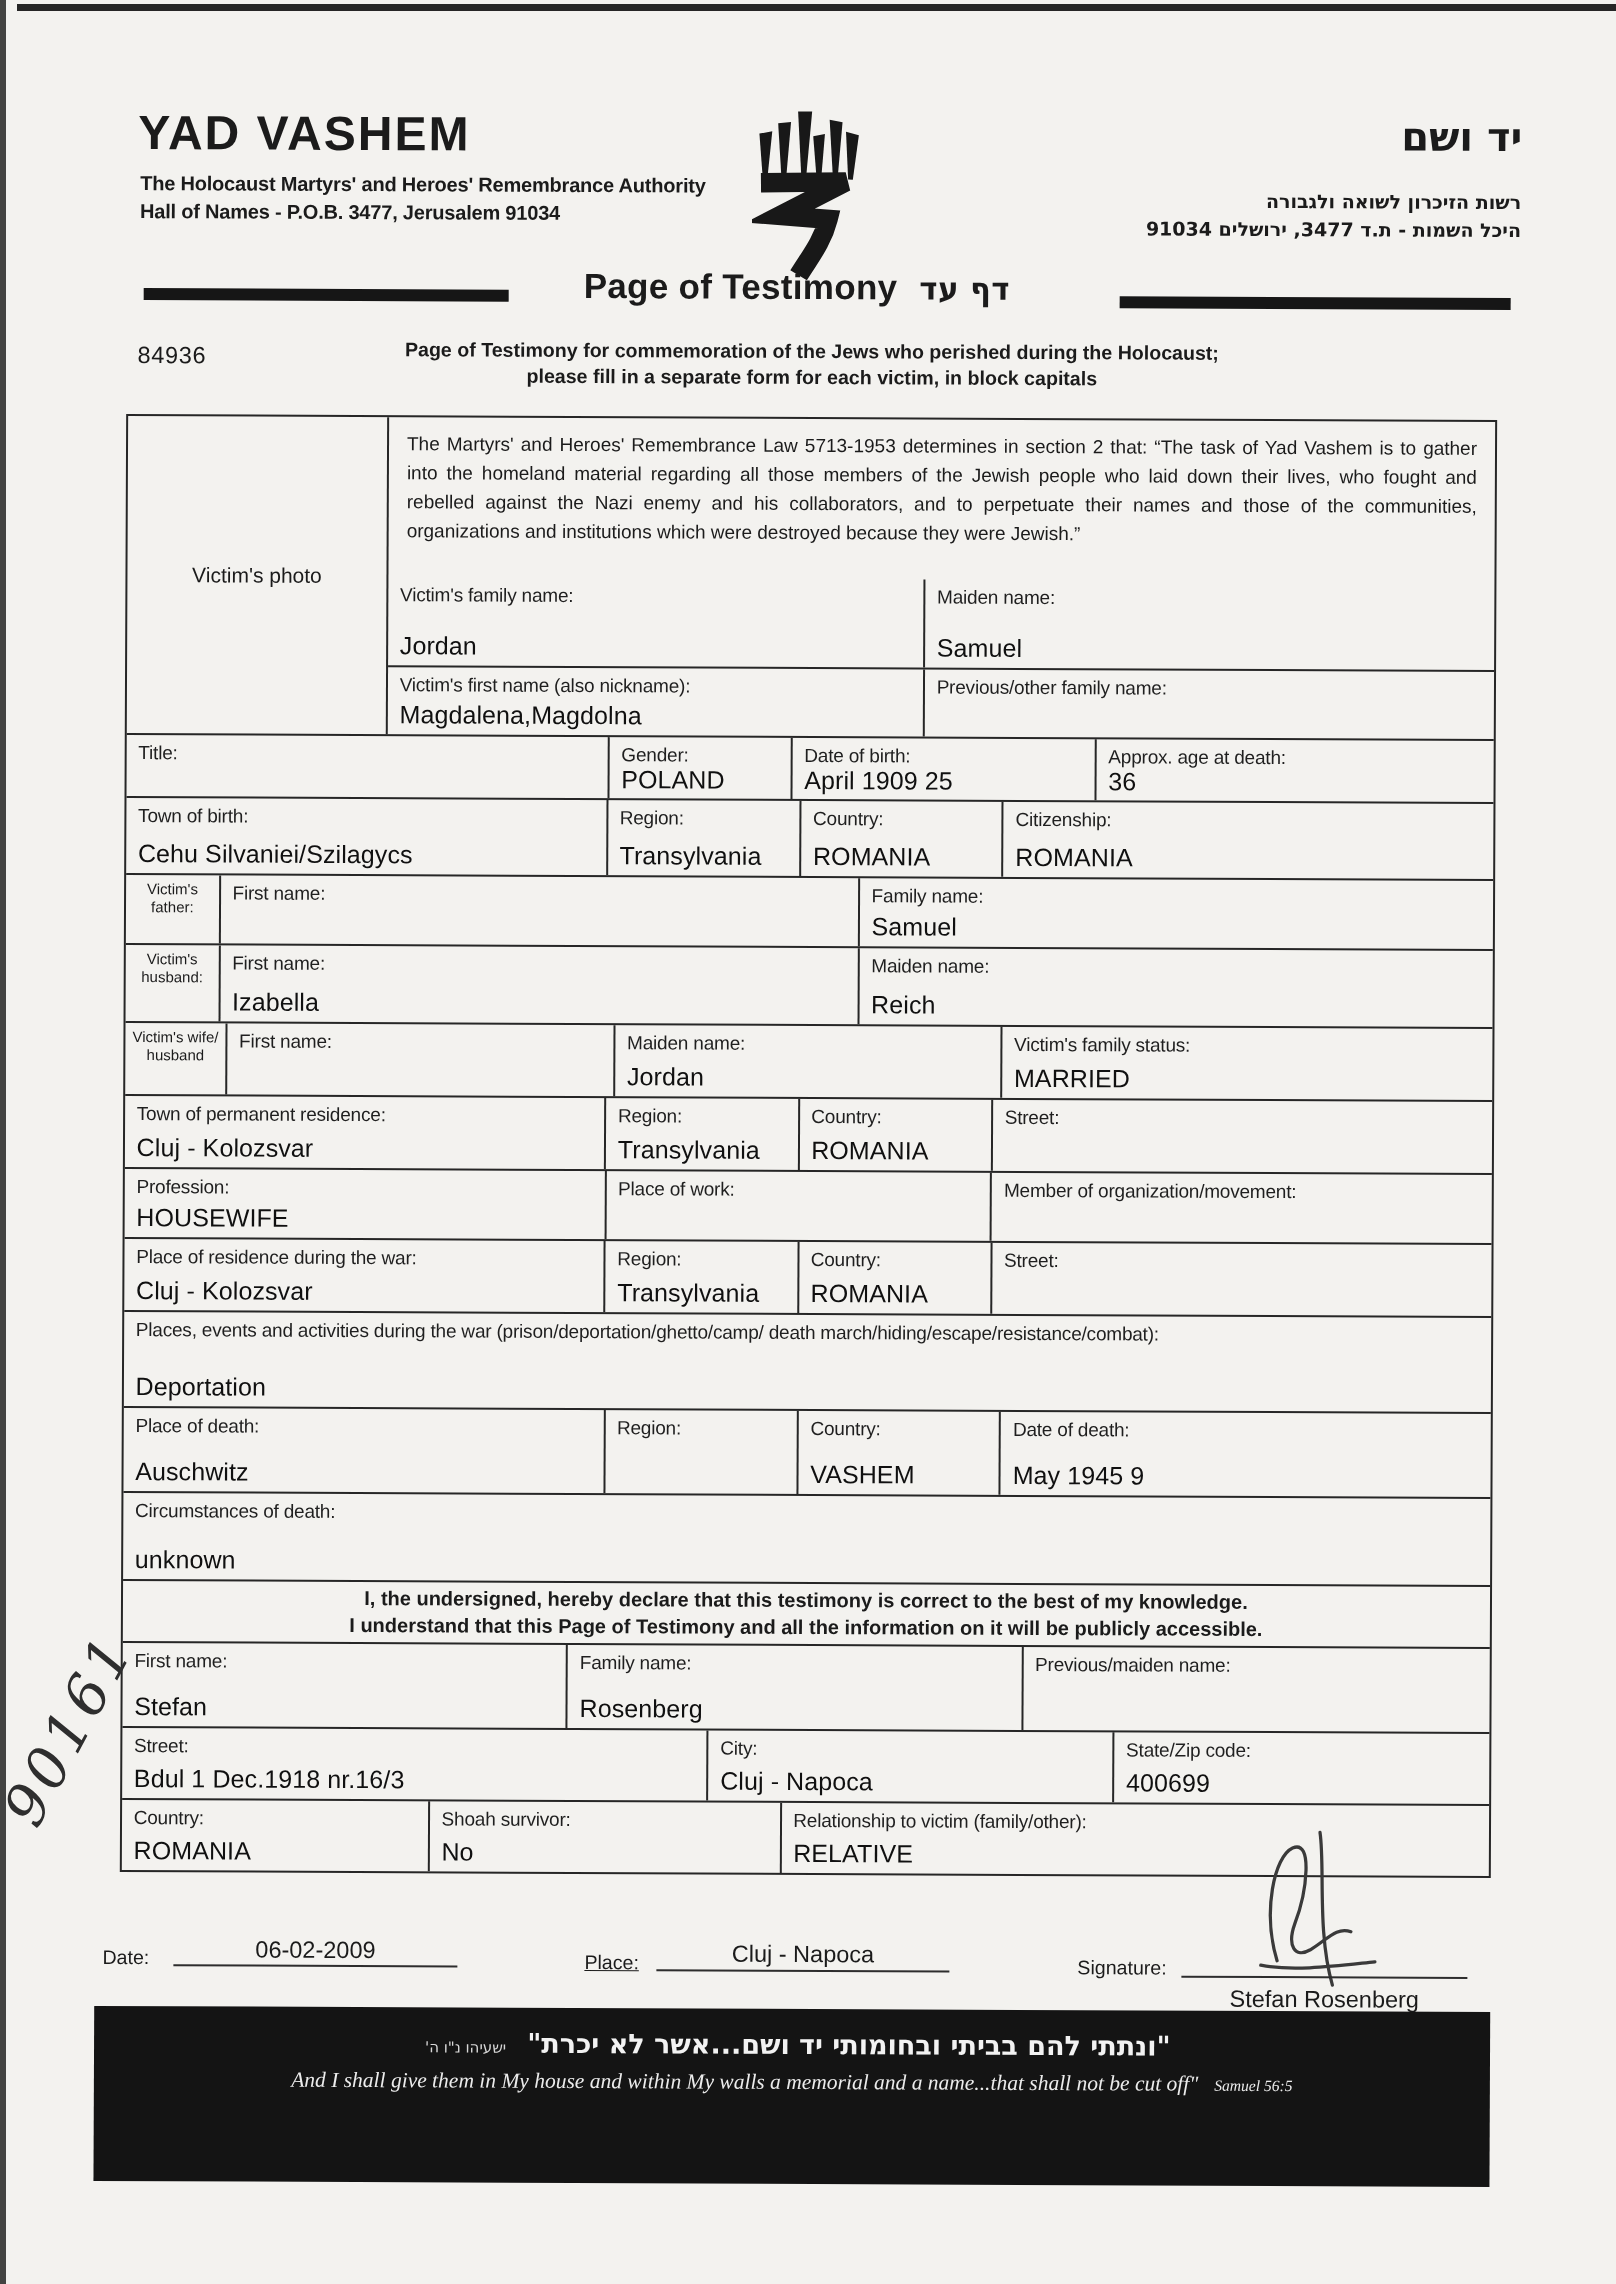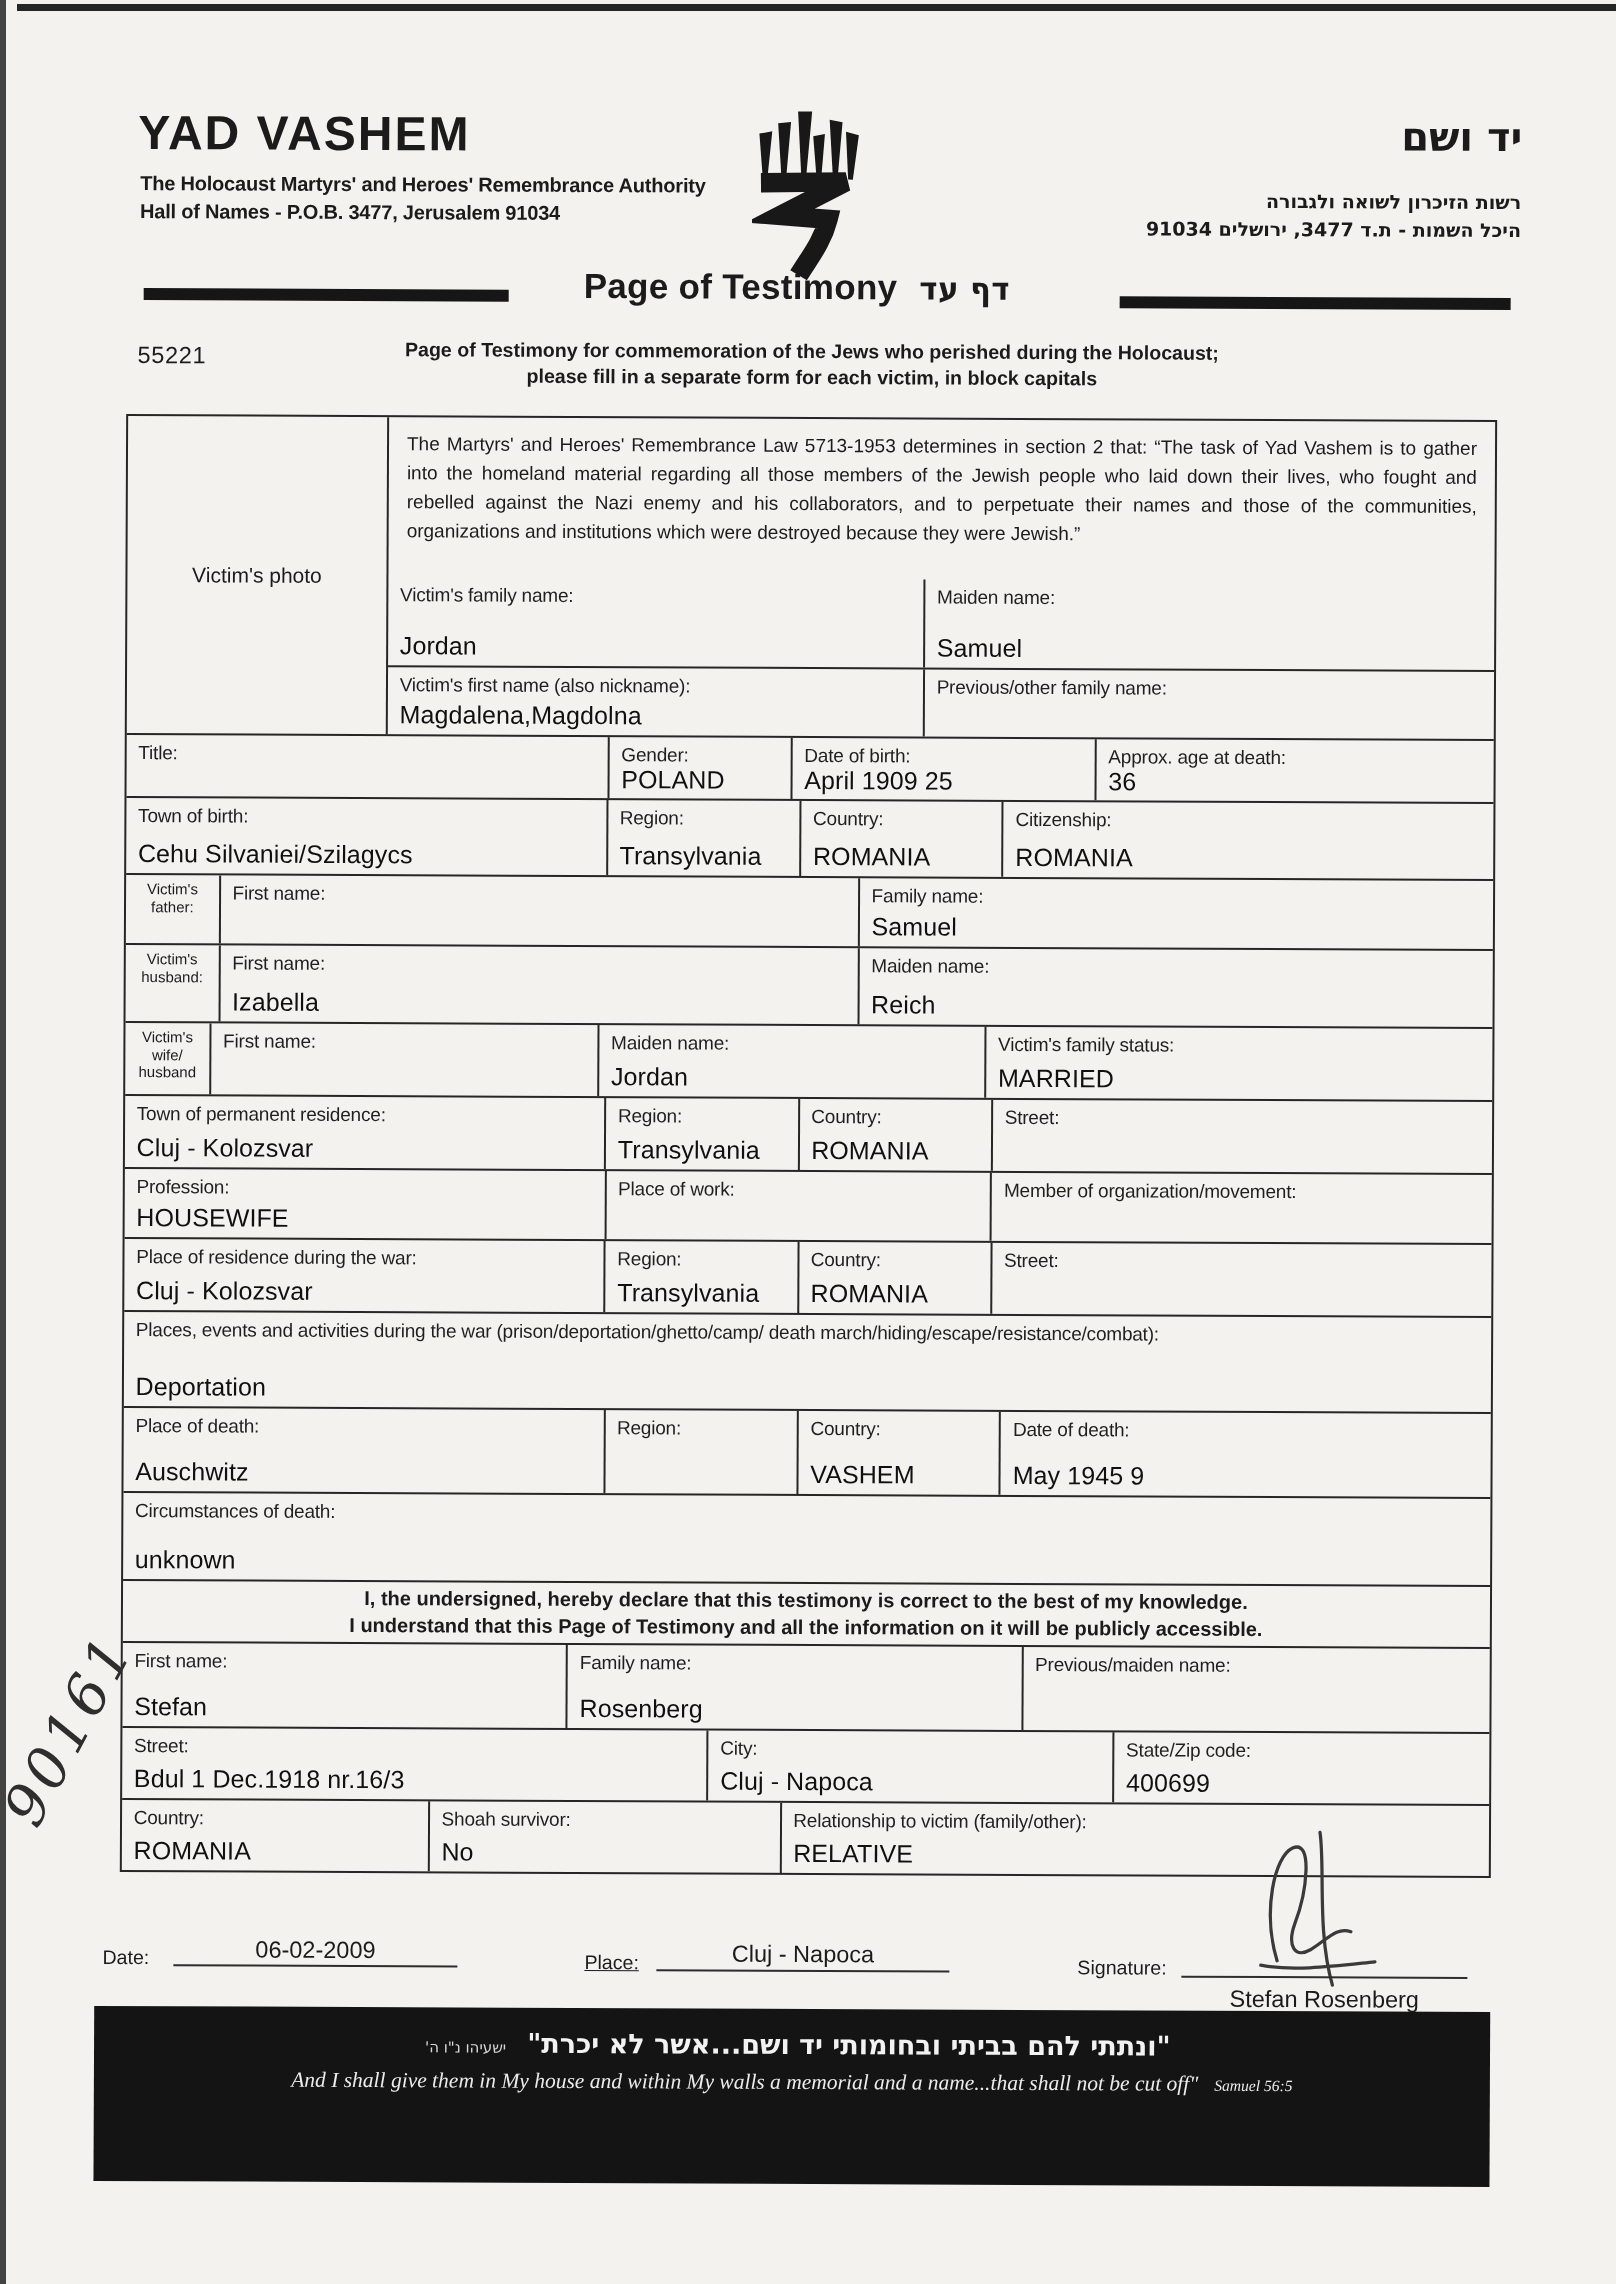--- a/index.html
+++ b/index.html
@@ -94,21 +94,21 @@
     <div class="abs brand-he hebrew">יד ושם</div>
     <div class="abs he1 hebrew">רשות הזיכרון לשואה ולגבורה</div>
     <div class="abs he2 hebrew">היכל השמות - ת.ד 3477, ירושלים 91034</div>
 
     <div class="abs title-bar" style="left:140px; top:291px; width:365px;"></div>
     <div class="abs page-title">
       <span>Page of Testimony</span><span class="he hebrew">דף עד</span>
     </div>
     <div class="abs title-bar" style="left:1116px; top:295px; width:391px;"></div>
 
-    <div class="abs form-number">55221</div>
+    <div class="abs form-number">84936</div>
     <div class="abs instr" style="top:340px;">Page of Testimony for commemoration of the Jews who perished during the Holocaust;</div>
     <div class="abs instr" style="top:366px;">please fill in a separate form for each victim, in block capitals</div>
 
     <div class="form">
 
       <div class="frow" style="height:317px;">
         <div class="photo-cell">
           <span>Victim's photo</span>
         </div>
         <div class="rcol">
@@ -192,21 +192,21 @@
           <span class="lbl">First name:</span>
           <span class="val">Izabella</span>
         </div>
         <div class="cell" style="width:637px;">
           <span class="lbl">Maiden name:</span>
           <span class="val">Reich</span>
         </div>
       </div>
 
       <div class="frow" style="height:73px;">
-        <div class="cell grp" style="width:84px;">Victim's wife/ husband</div>
+        <div class="cell grp" style="width:100px;">Victim's wife/ husband</div>
         <div class="cell" style="width:388px;">
           <span class="lbl">First name:</span>
           <span class="val"></span>
         </div>
         <div class="cell" style="width:387px;">
           <span class="lbl">Maiden name:</span>
           <span class="val">Jordan</span>
         </div>
         <div class="cell" style="width:282px;">
           <span class="lbl">Victim's family status:</span>

